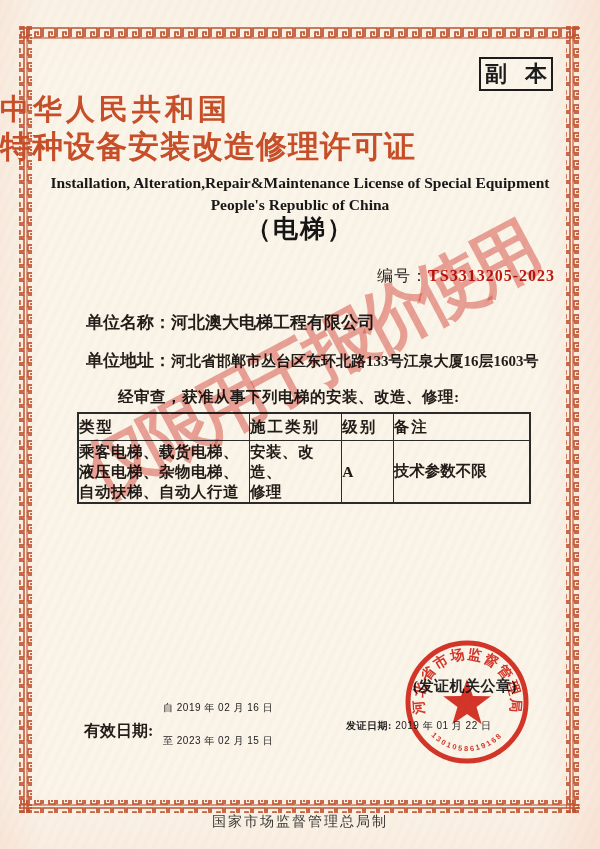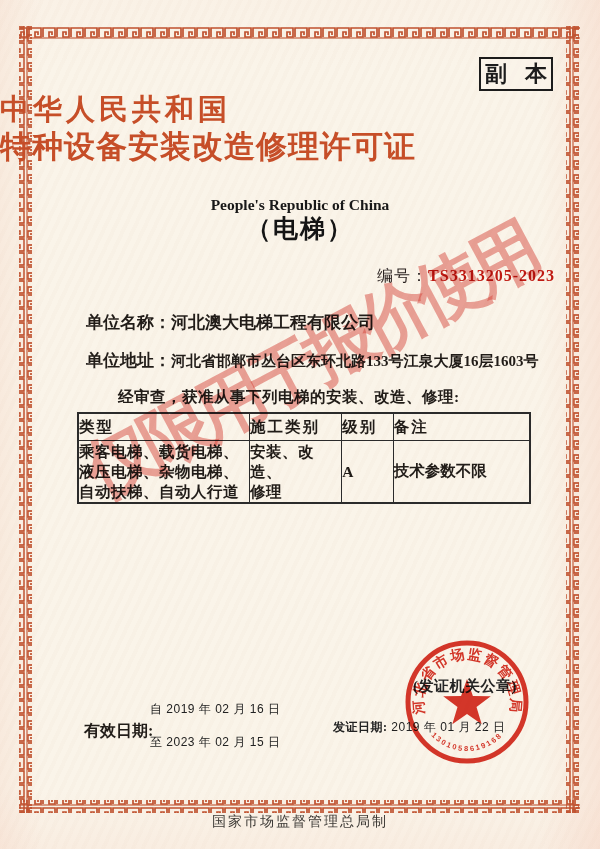--- a/index.html
+++ b/index.html
@@ -50,21 +50,21 @@
   table.lic{border:2.2px solid #2b2b2b;}
   table.lic th{height:26px;font-size:15.5px;font-weight:600;letter-spacing:2px;}
   table.lic td{height:61px;font-size:15.5px;font-weight:600;}
   td .tl{display:block;line-height:20px;letter-spacing:0.5px;}
   .c1{width:172px;} .c2{width:92px;} .c3{width:51px;} .c4{width:137px;}
   .seal-caption{left:345px;top:677px;width:240px;text-align:center;font-size:15px;font-weight:600;color:#242424;z-index:3;letter-spacing:0.5px;}
   .valid-from{left:150px;top:701px;z-index:3;}
   .valid-label{left:84px;top:721px;z-index:3;font-size:16px;font-weight:600;color:#211c18;}
   .valid-to{left:150px;top:734px;z-index:3;}
   .issue-line{left:333px;top:719px;z-index:3;}
-  .dateline{font-family:"Liberation Sans","DejaVu Sans",sans-serif;font-size:12px;color:#222;letter-spacing:0.5px;}
+  .dateline{font-family:"Liberation Sans","DejaVu Sans",sans-serif;font-size:10px;color:#222;letter-spacing:0.5px;margin-left:13px;}
   .footer{left:0;top:813px;width:100%;text-align:center;font-size:14px;color:#3d3a36;z-index:3;
     font-family:Liberation Serif, serif;letter-spacing:2px;}
   .seal{left:402px;top:637px;z-index:5;mix-blend-mode:multiply;opacity:0.93;}
   .seal text{fill:#d5291c;font-weight:bold;}
   .seal .arc-cn{font-size:14px;letter-spacing:2px;font-family:"Liberation Serif","DejaVu Serif",serif;}
   .seal .arc-num{font-size:7.5px;letter-spacing:2px;font-family:"Liberation Sans","DejaVu Sans",sans-serif;}
   .watermark{
     left:-10px;top:315px;width:640px;text-align:center;z-index:6;
     transform:rotate(-28deg);
     font-size:70px;font-weight:bold;letter-spacing:-8px;
@@ -94,20 +94,21 @@
     <rect x="19" y="26" width="13" height="787" fill="url(#mv)"></rect>
     <rect x="566" y="26" width="13" height="787" fill="url(#mv)"></rect>
   </svg>
 
   <div class="abs badge">
     <span>副本</span>
   </div>
 
   <div class="abs title-cn t1">中华人民共和国</div>
   <div class="abs title-cn t2">特种设备安装改造修理许可证</div>
+  <div class="abs title-en e1">Installation, Alteration,Repair&amp;Maintenance License of Special Equipment</div>
   <div class="abs title-en e2">People's Republic of China</div>
   <div class="abs category">（电梯）</div>
 
   <div class="abs serial">
     <span class="lbl">编号：</span><span class="val">TS3313205-2023</span>
   </div>
 
   <div class="abs field f-name">
     <span class="lbl">单位名称：</span><span class="val">河北澳大电梯工程有限公司</span>
   </div>

